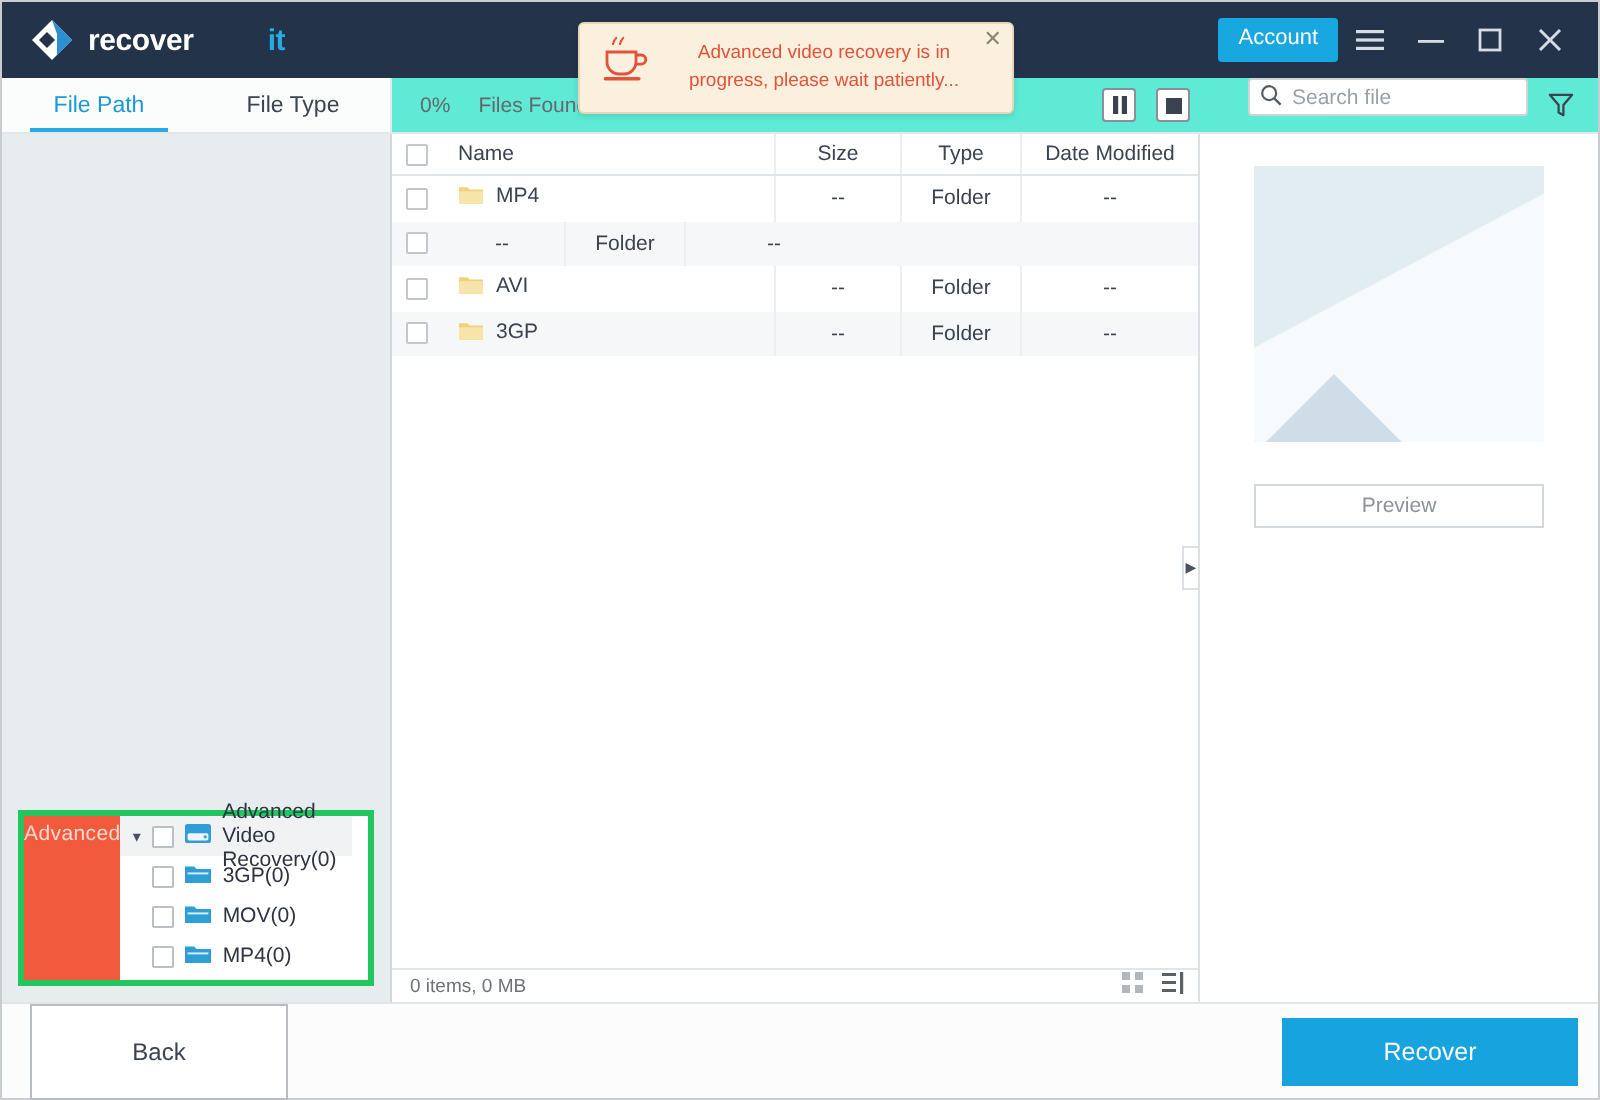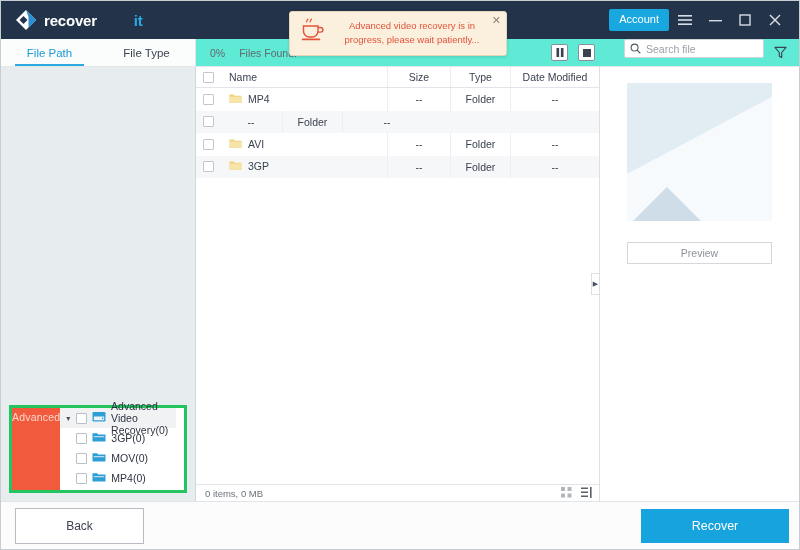--- a/index.html
+++ b/index.html
@@ -239,21 +239,21 @@
 
   
   .footer {
     height: 48px; flex: 0 0 48px;
     border-top: 1px solid #e1e4e8;
     background: #fcfcfc;
     display: flex; align-items: center;
     padding: 0 10px 0 14px;
   }
   .back-btn {
-    width: 129px; height: 36px;
+    width: 129px; height: 48px;
     border: 1px solid #b8bdc3; background: #ffffff;
     font-size: 12px; color: #3b4250; cursor: pointer;
     font-family: "Liberation Sans", sans-serif;
   }
   .ft-spacer { flex: 1 1 auto; }
   .recover-btn {
     width: 148px; height: 34px;
     border: none; background: #17a3dd; color: #ffffff;
     font-size: 12.5px; cursor: pointer;
     font-family: "Liberation Sans", sans-serif;

